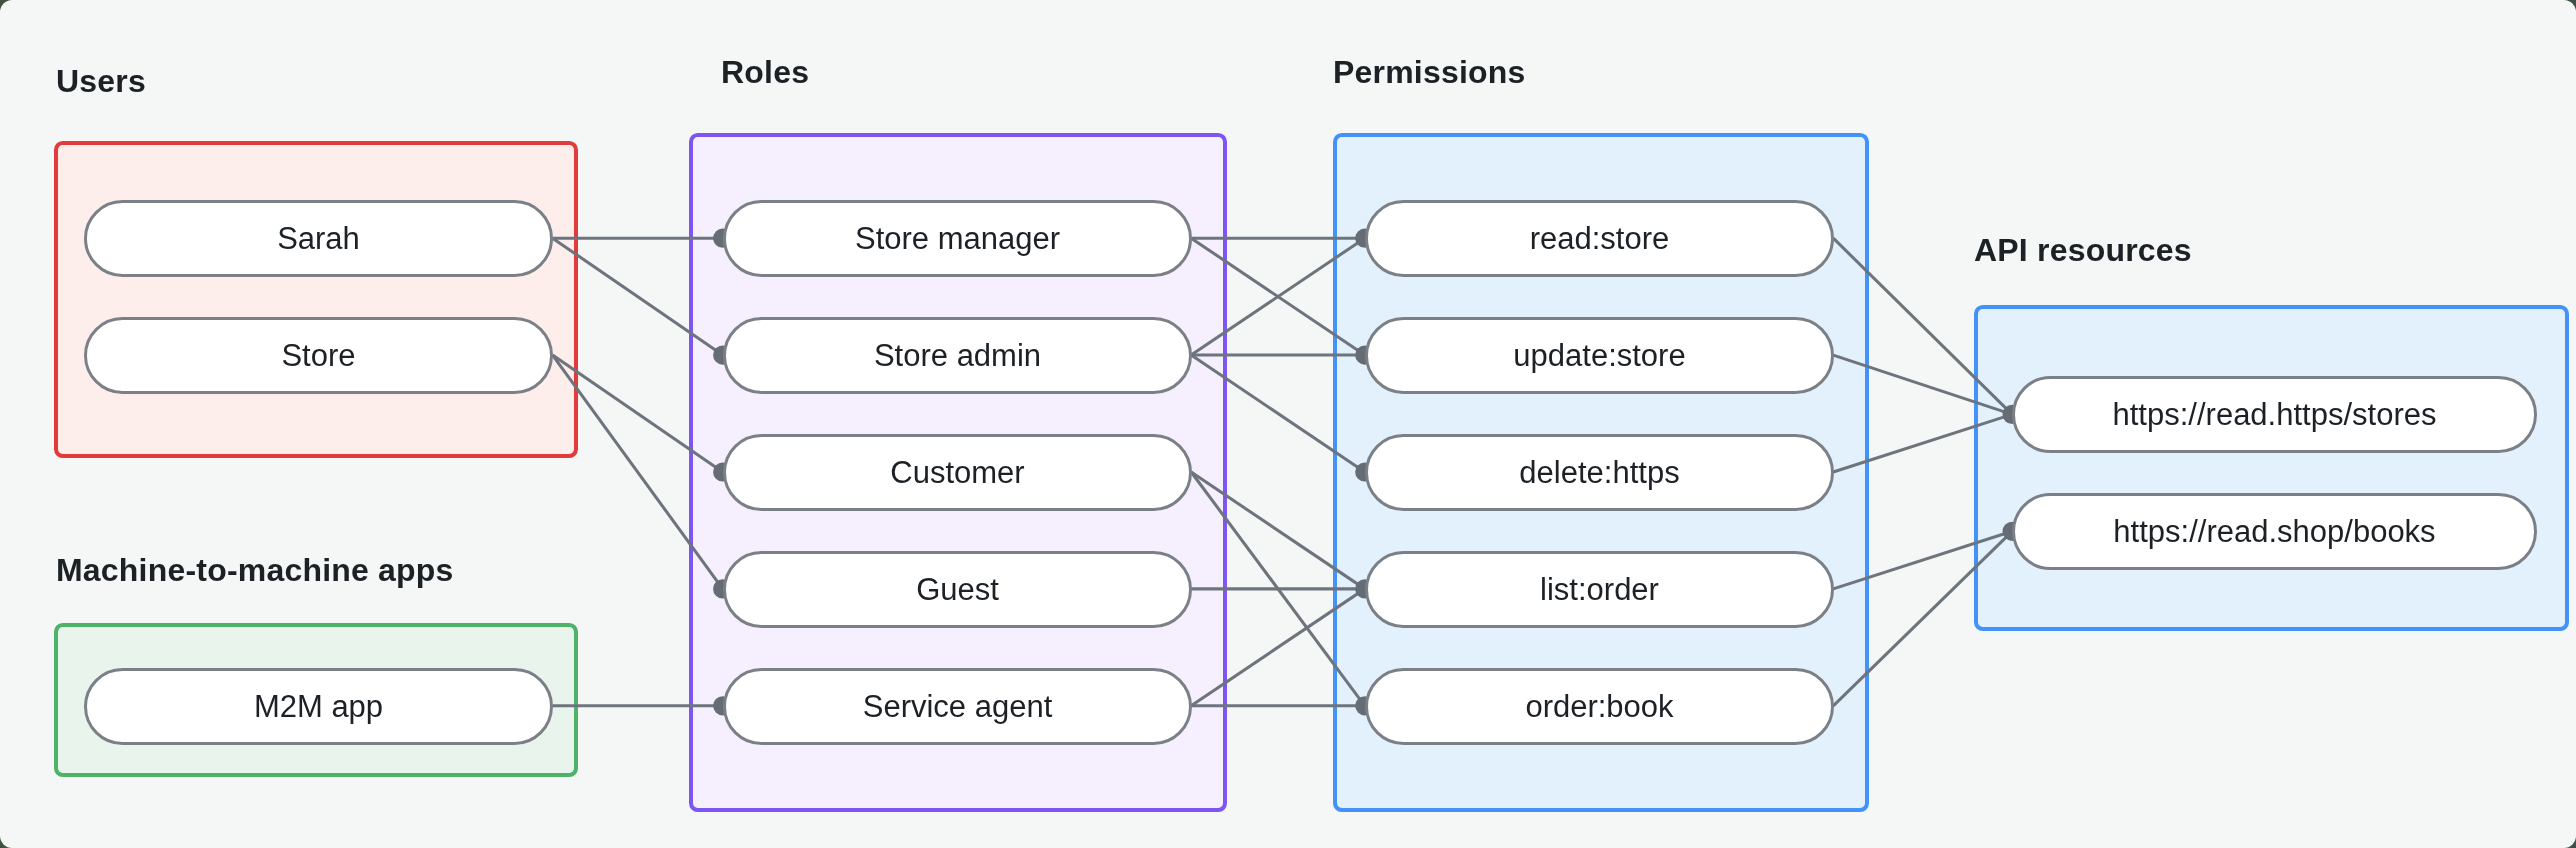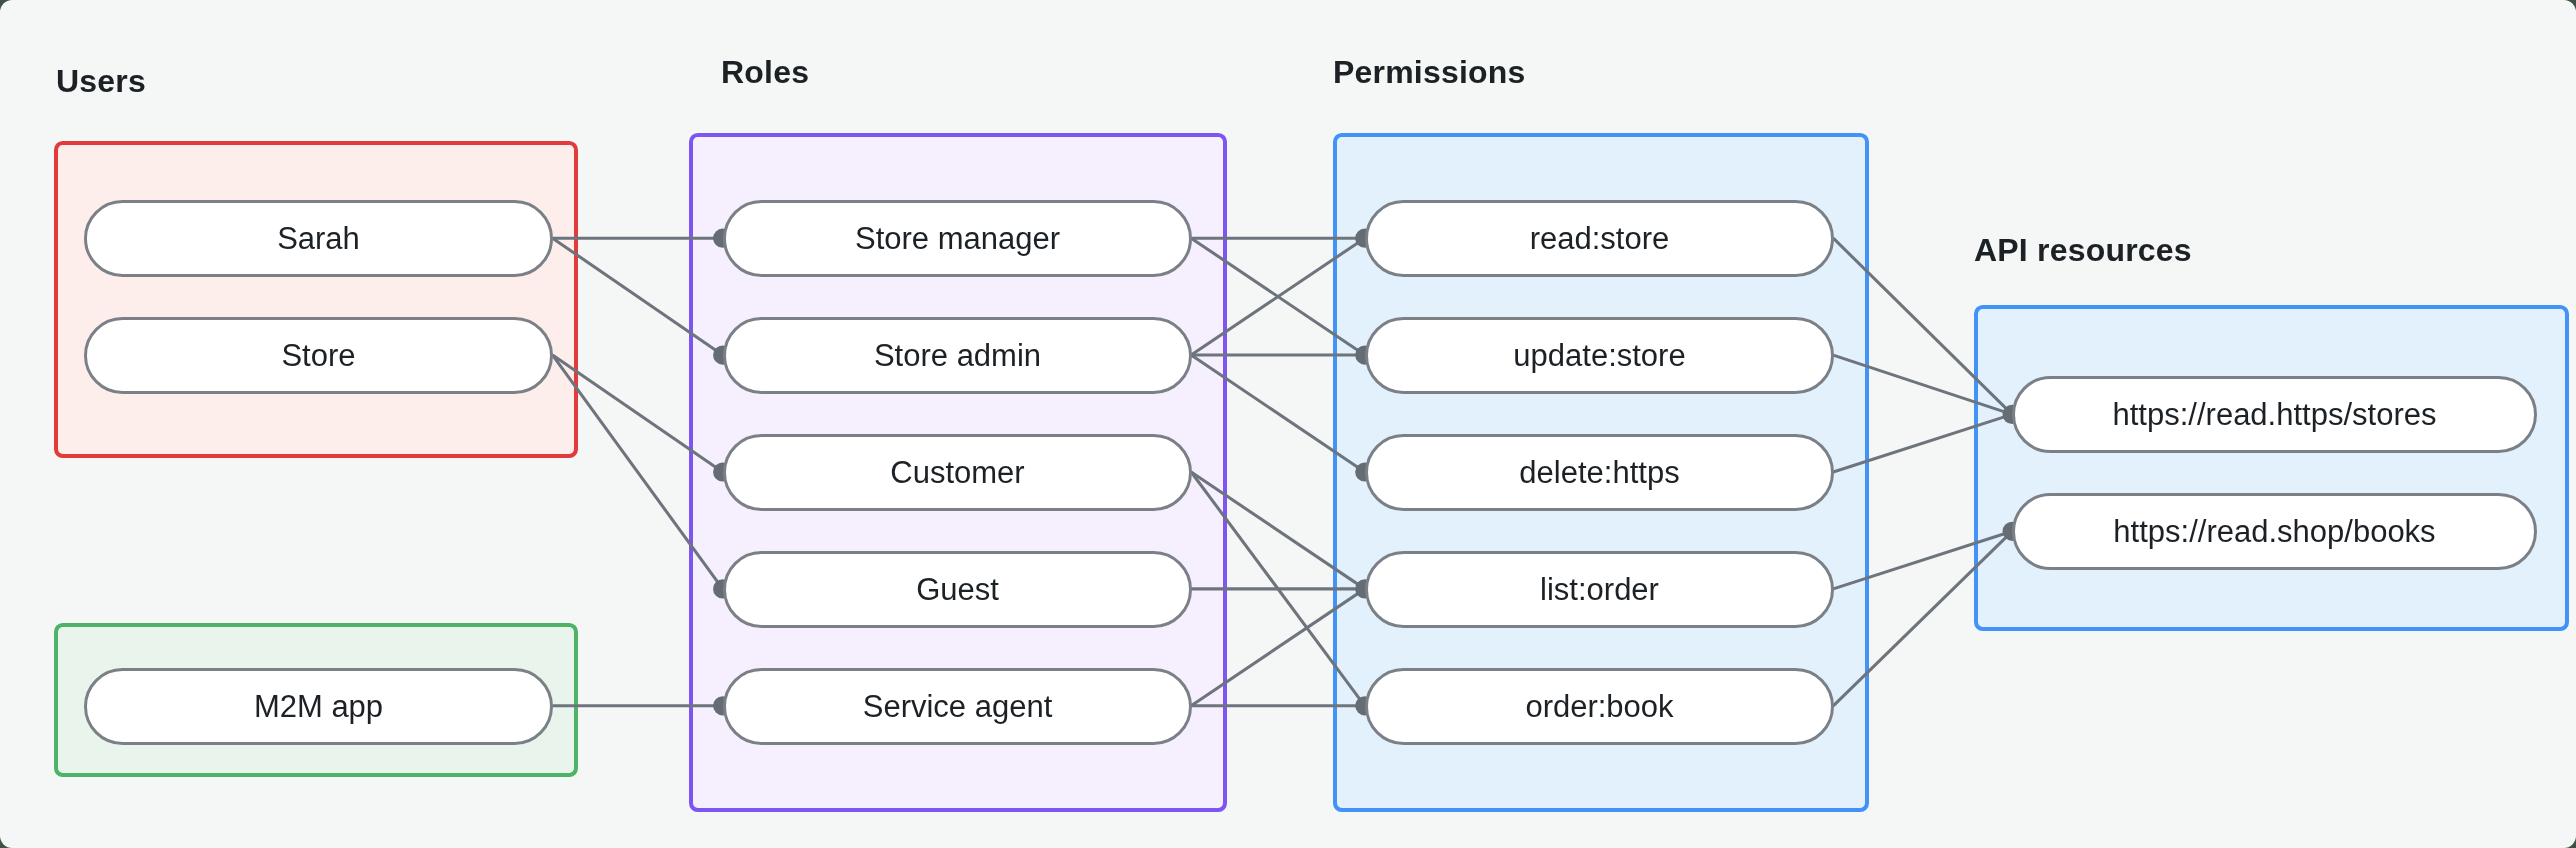--- a/index.html
+++ b/index.html
@@ -76,20 +76,21 @@
       <circle cx="1564" cy="273" r="11" fill="#666c74"></circle>
       <circle cx="1564" cy="407" r="11" fill="#666c74"></circle>
       <circle cx="1564" cy="541" r="11" fill="#666c74"></circle>
       <circle cx="1564" cy="675" r="11" fill="#666c74"></circle>
       <circle cx="1564" cy="809" r="11" fill="#666c74"></circle>
       <circle cx="2306" cy="475" r="11" fill="#666c74"></circle>
       <circle cx="2306" cy="609" r="11" fill="#666c74"></circle>
     </svg>
 
   <div class="section-label lbl-users">Users</div>
+  <div class="section-label lbl-m2m">Machine-to-machine apps</div>
   <div class="section-label lbl-roles">Roles</div>
   <div class="section-label lbl-permissions">Permissions</div>
   <div class="section-label lbl-api">API resources</div>
 
   <div class="group users"></div>
   <div class="group m2m"></div>
   <div class="group roles"></div>
   <div class="group permissions"></div>
   <div class="group api"></div>
 

